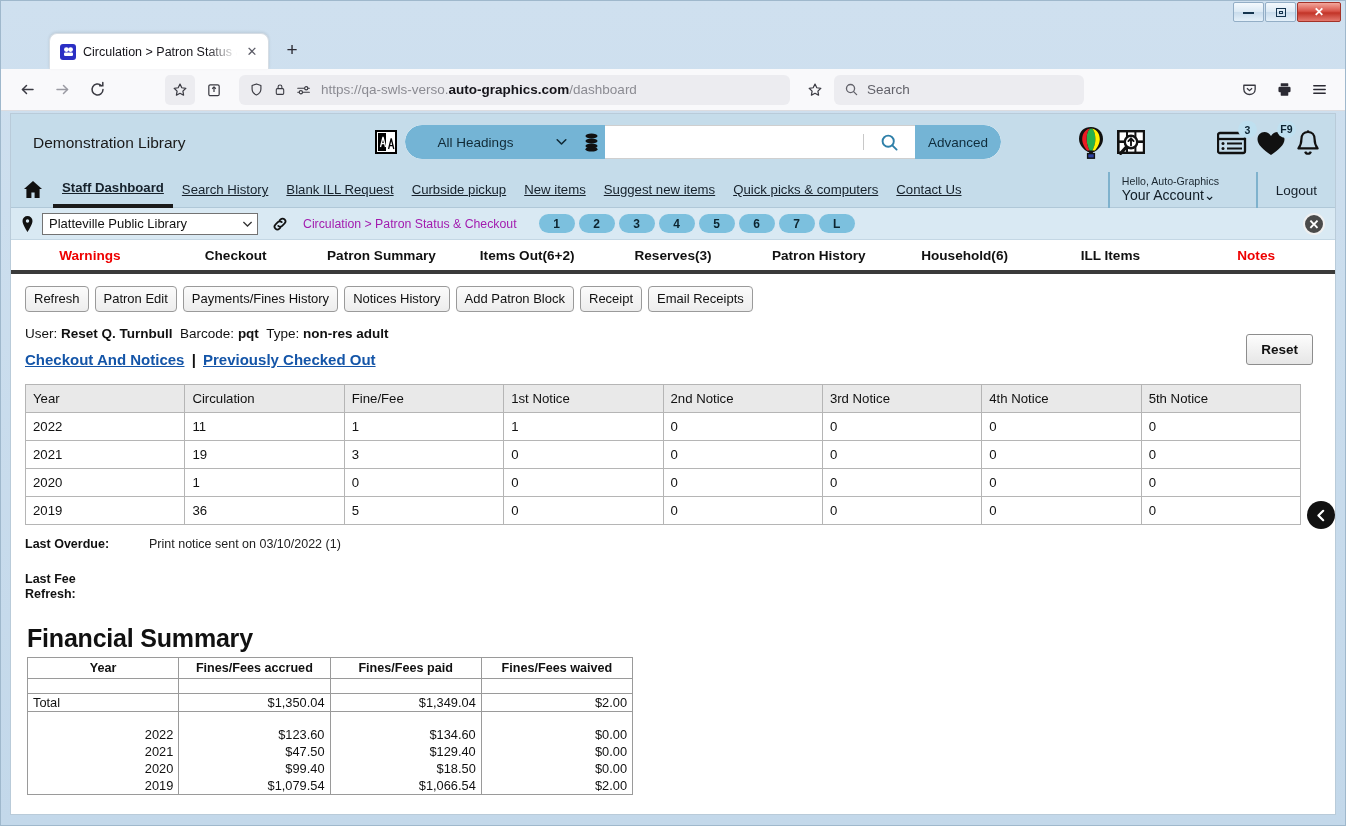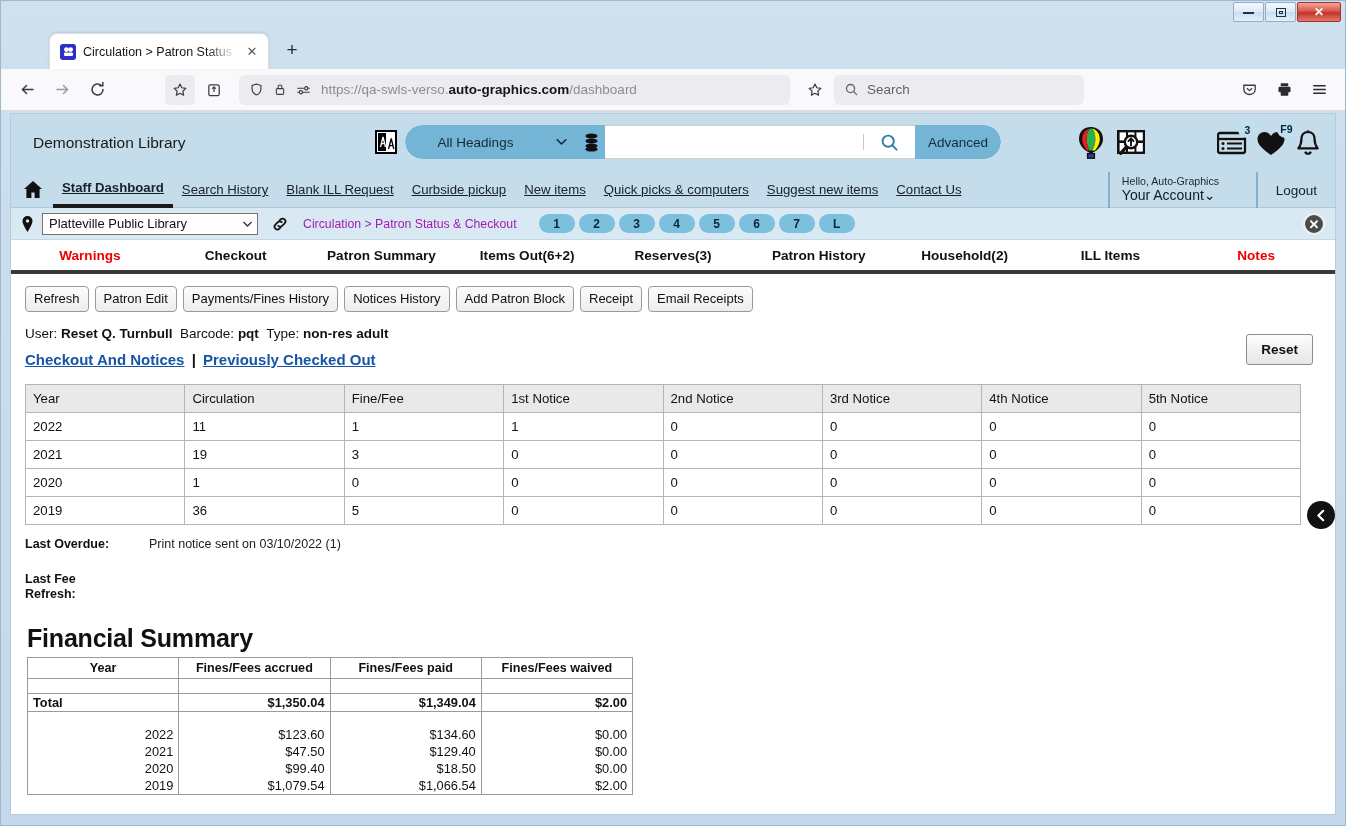--- a/index.html
+++ b/index.html
@@ -365,21 +365,21 @@
     border: 1px solid #9a9a9a;
     font-size: 12.6px; font-weight: bold; color: #111;
     text-align: center; padding: 3px 4px;
   }
   table.fin td {
     border-left: 1px solid #9a9a9a; border-right: 1px solid #9a9a9a;
     font-size: 12.8px; color: #111;
     text-align: right; padding: 1px 5px;
     height: 16px;
   }
-  table.fin tr.total td { font-weight: bold; }
+  table.fin tr.total td { font-weight: normal; }
   table.fin tr.total td.label { text-align: left; }
   table.fin tr.blank td { height: 15px; }
   table.fin tr.lastrow td { border-bottom: 1px solid #9a9a9a; }
   table.fin tr.total td { border-top: 1px solid #9a9a9a; border-bottom: 1px solid #9a9a9a;}
 
   svg { display: block; }
 </style>
 </head>
 <body>
 
@@ -599,22 +599,22 @@
       <span class="home-ico">
         <svg width="20" height="19" viewBox="0 0 20 19" fill="#111">
             <path d="M10 1 1 9h2.4v9h5v-5.4h3.2V18h5V9H19z"></path>
           </svg>
       </span>
       <a class="navlink active">Staff Dashboard</a>
       <a class="navlink">Search History</a>
       <a class="navlink">Blank ILL Request</a>
       <a class="navlink">Curbside pickup</a>
       <a class="navlink">New items</a>
+      <a class="navlink">Suggest new items</a>
       <a class="navlink">Quick picks &amp; computers</a>
-      <a class="navlink">Suggest new items</a>
       <a class="navlink">Contact Us</a>
 
       <div class="acct-block">
         <span class="acct-hello">Hello, Auto-Graphics</span>
         <span class="acct-name"><span>Your Account</span><span>⌄</span></span>
       </div>
       <div class="logout">Logout</div>
     </div>
 
     <div class="ctx-row">
@@ -652,21 +652,21 @@
       <div class="close-x">✕</div>
     </div>
 
     <div class="tabs-row">
       <span class="ptab warn">Warnings</span>
       <span class="ptab">Checkout</span>
       <span class="ptab">Patron Summary</span>
       <span class="ptab">Items Out(6+2)</span>
       <span class="ptab">Reserves(3)</span>
       <span class="ptab">Patron History</span>
-      <span class="ptab">Household(2)</span>
+      <span class="ptab">Household(6)</span>
       <span class="ptab">ILL Items</span>
       <span class="ptab warn">Notes</span>
     </div>
 
     <div class="content">
 
       <div class="btn-row">
         <button class="gbtn">Refresh</button>
         <button class="gbtn">Patron Edit</button>
         <button class="gbtn">Payments/Fines History</button>

